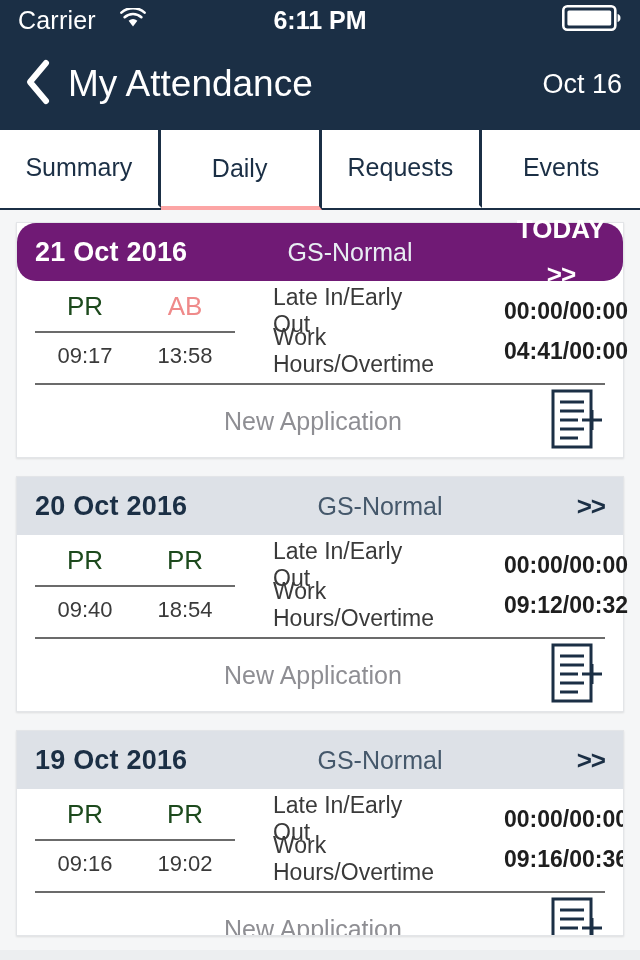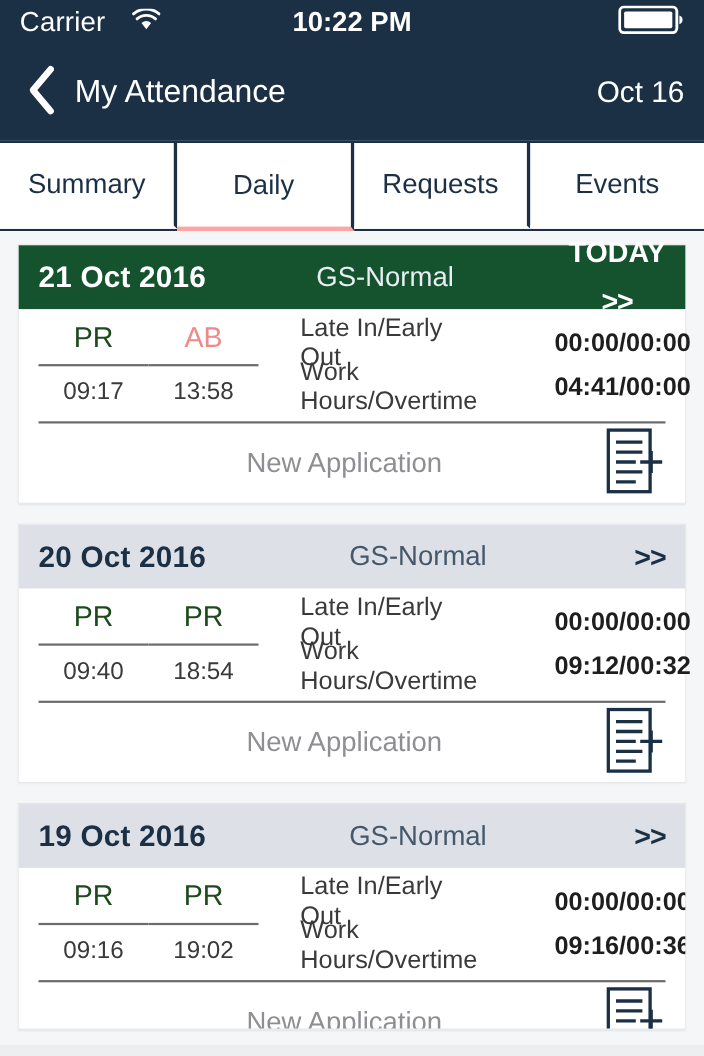--- a/index.html
+++ b/index.html
@@ -25,21 +25,21 @@
   }
   .status-right{ margin-left:auto; display:flex; align-items:center; z-index:2; }
 
   
   .nav-bar{
     height:88px; background:#1b2f45; color:#ffffff;
     display:flex; align-items:center; padding:0 18px 0 14px;
   }
   .back-button{ width:48px; display:flex; align-items:center; justify-content:center; }
   .nav-titles{ margin-left:6px; }
-  .nav-title{ font-size:29px; line-height:34px; font-weight:400;text-align:right; }
+  .nav-title{ font-size:37px; line-height:34px; font-weight:400;text-align:right; }
   .nav-subtitle{ font-size:21px; line-height:26px; font-weight:400; }
   .nav-date{ margin-left:auto; font-size:27px; font-weight:400; }
 
   
   .tab-bar{
     height:82px; background:#1b2f45;
     display:flex; padding:2px 0 0 0;
   }
   .tab{
     flex:1; background:#ffffff; color:#1b2f45;
@@ -65,21 +65,21 @@
   .card{
     background:#ffffff;
     border:1px solid #e3e5e8;
     box-shadow:0 1px 2px rgba(0,0,0,.10);
     margin-bottom:18px;
   }
   .card-header{
     height:58px; display:flex; align-items:center;
     padding:0 18px;
   }
-  .card-header.today{ background:#14532d; color:#ffffff; }
+  .card-header.today{ background:#701a75; color:#ffffff;border-radius:19px; }
   .card-header.past{ background:#dde1e7; color:#1b2f45; }
   .card-date{ font-size:27px; font-weight:bold; letter-spacing:.2px; }
   .card-shift{
     flex:1; text-align:center; font-size:25px; font-weight:400;
     padding-right:4px;
   }
   .card-header.today .card-shift{ color:#e8eef3; }
   .card-header.past .card-shift{ color:#45586b; }
   .card-right{ display:flex; align-items:center; gap:14px; font-size:26px; font-weight:bold;flex-direction:column; }
   .chev-more{ font-size:26px; font-weight:bold; letter-spacing:-1px; }
@@ -130,21 +130,21 @@
   <div class="status-left">
     <span class="carrier">Carrier</span>
     <span class="wifi-icon">
       <svg width="26" height="20" viewBox="0 0 26 20">
         <path d="M13 18.5 L8.6 12.8 A7.2 7.2 0 0 1 17.4 12.8 Z" fill="#ffffff"></path>
         <path d="M4.6 9.2 A12.6 12.6 0 0 1 21.4 9.2" stroke="#ffffff" stroke-width="2.6" fill="none" stroke-linecap="round"></path>
         <path d="M1.4 4.6 A17.4 17.4 0 0 1 24.6 4.6" stroke="#ffffff" stroke-width="2.6" fill="none" stroke-linecap="round"></path>
       </svg>
     </span>
   </div>
-  <div class="status-time">10:22 PM</div>
+  <div class="status-time">6:11 PM</div>
   <div class="status-right">
     <span>
       <svg width="60" height="26" viewBox="0 0 60 26">
         <rect x="1.3" y="1.3" width="52" height="23.4" rx="4" ry="4" fill="none" stroke="#ffffff" stroke-width="2.6"></rect>
         <rect x="5.4" y="5.4" width="43.8" height="15.2" rx="1.6" fill="#ffffff"></rect>
         <path d="M55.6 9 L55.6 17 A4.2 4.2 0 0 0 55.6 9 Z" fill="#ffffff"></path>
       </svg>
     </span>
   </div>
 </div>

